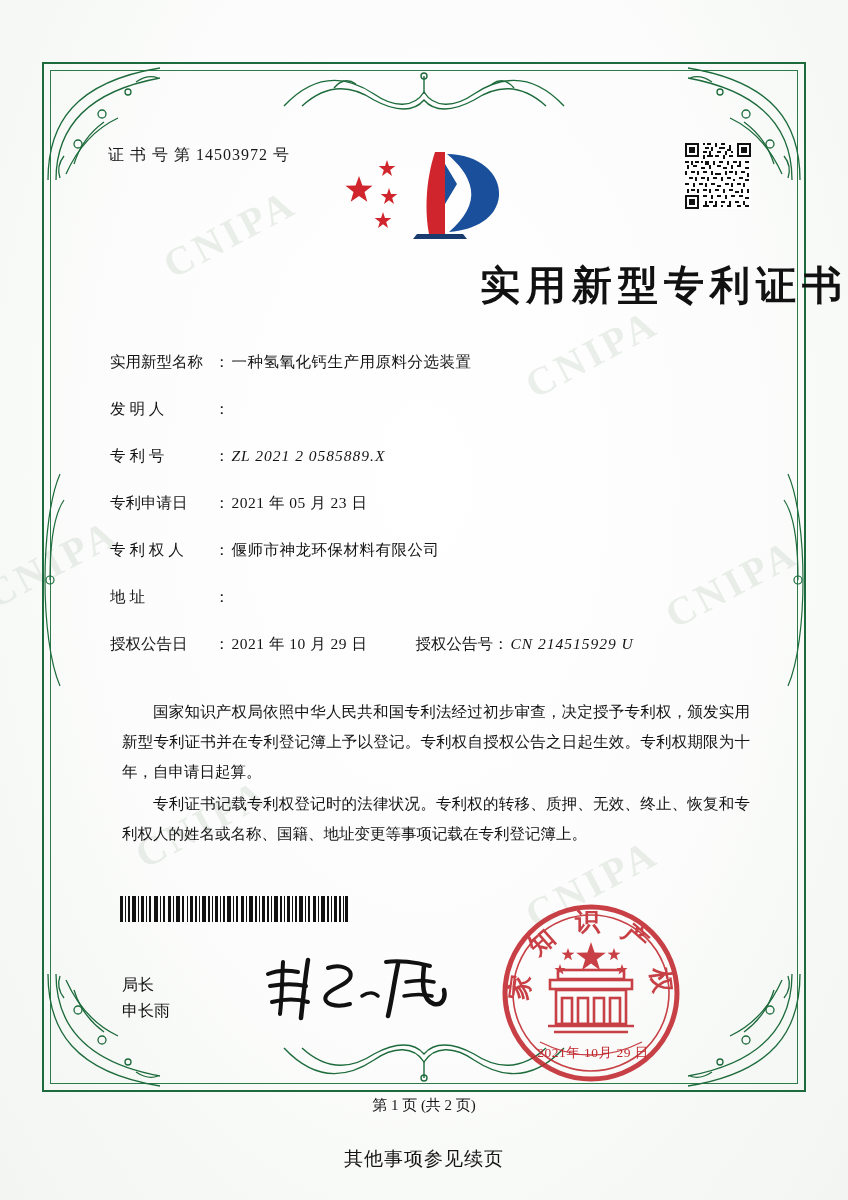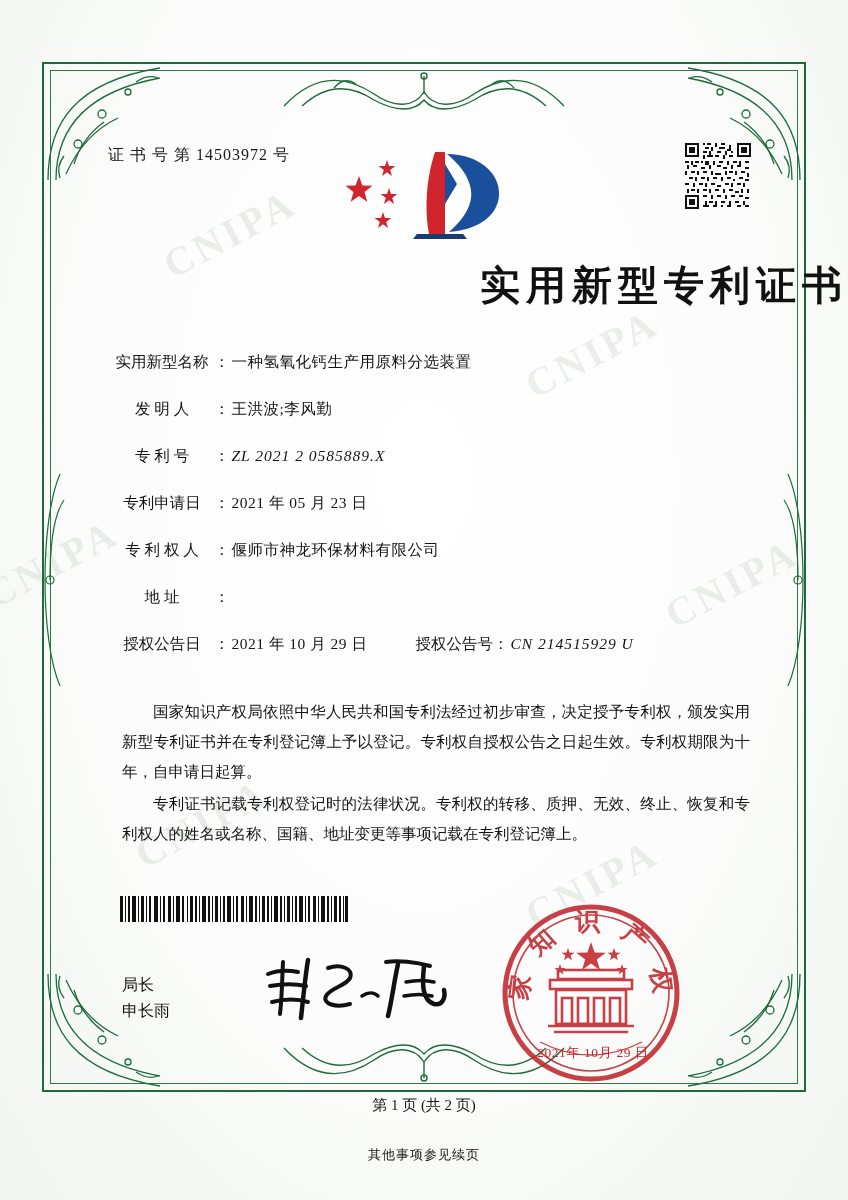--- a/index.html
+++ b/index.html
@@ -118,21 +118,20 @@
     align-items: baseline;
     margin-bottom: 26px;
     font-size: 15.5px;
     color: #141414;
   }
   .field-label {
     width: 104px;
     flex: 0 0 104px;
     letter-spacing: 0px;
     white-space: nowrap;
-    text-align: center;
   }
   .field-sep {
     flex: 0 0 auto;
     margin-right: 2px;
   }
   .field-value {
     flex: 1 1 auto;
     letter-spacing: 0.5px;
   }
   .field-row.dual .field-value { flex: 0 0 auto; }
@@ -209,21 +208,21 @@
     text-align: center;
     font-size: 15px;
     color: #151515;
   }
   .note-foot {
     position: absolute;
     left: 0;
     right: 0;
     top: 1146px;
     text-align: center;
-    font-size: 13px;
+    font-size: 19px;
     color: #151515;
     letter-spacing: 1px;
   }
 </style>
 </head>
 <body>
 
 <div class="page">
 
   <div class="watermark wm1">CNIPA</div>
@@ -466,21 +465,20 @@
 
     <div class="field-row">
       <span class="field-label">实用新型名称</span>
       <span class="field-sep">：</span>
       <span class="field-value">一种氢氧化钙生产用原料分选装置</span>
     </div>
 
     <div class="field-row">
       <span class="field-label">发    明    人</span>
       <span class="field-sep">：</span>
-      <span class="field-value">王洪波;李风勤</span>
     </div>
 
     <div class="field-row">
       <span class="field-label">专    利    号</span>
       <span class="field-sep">：</span>
       <span class="field-value mono-ish">ZL 2021 2 0585889.X</span>
     </div>
 
     <div class="field-row">
       <span class="field-label">专利申请日</span>

